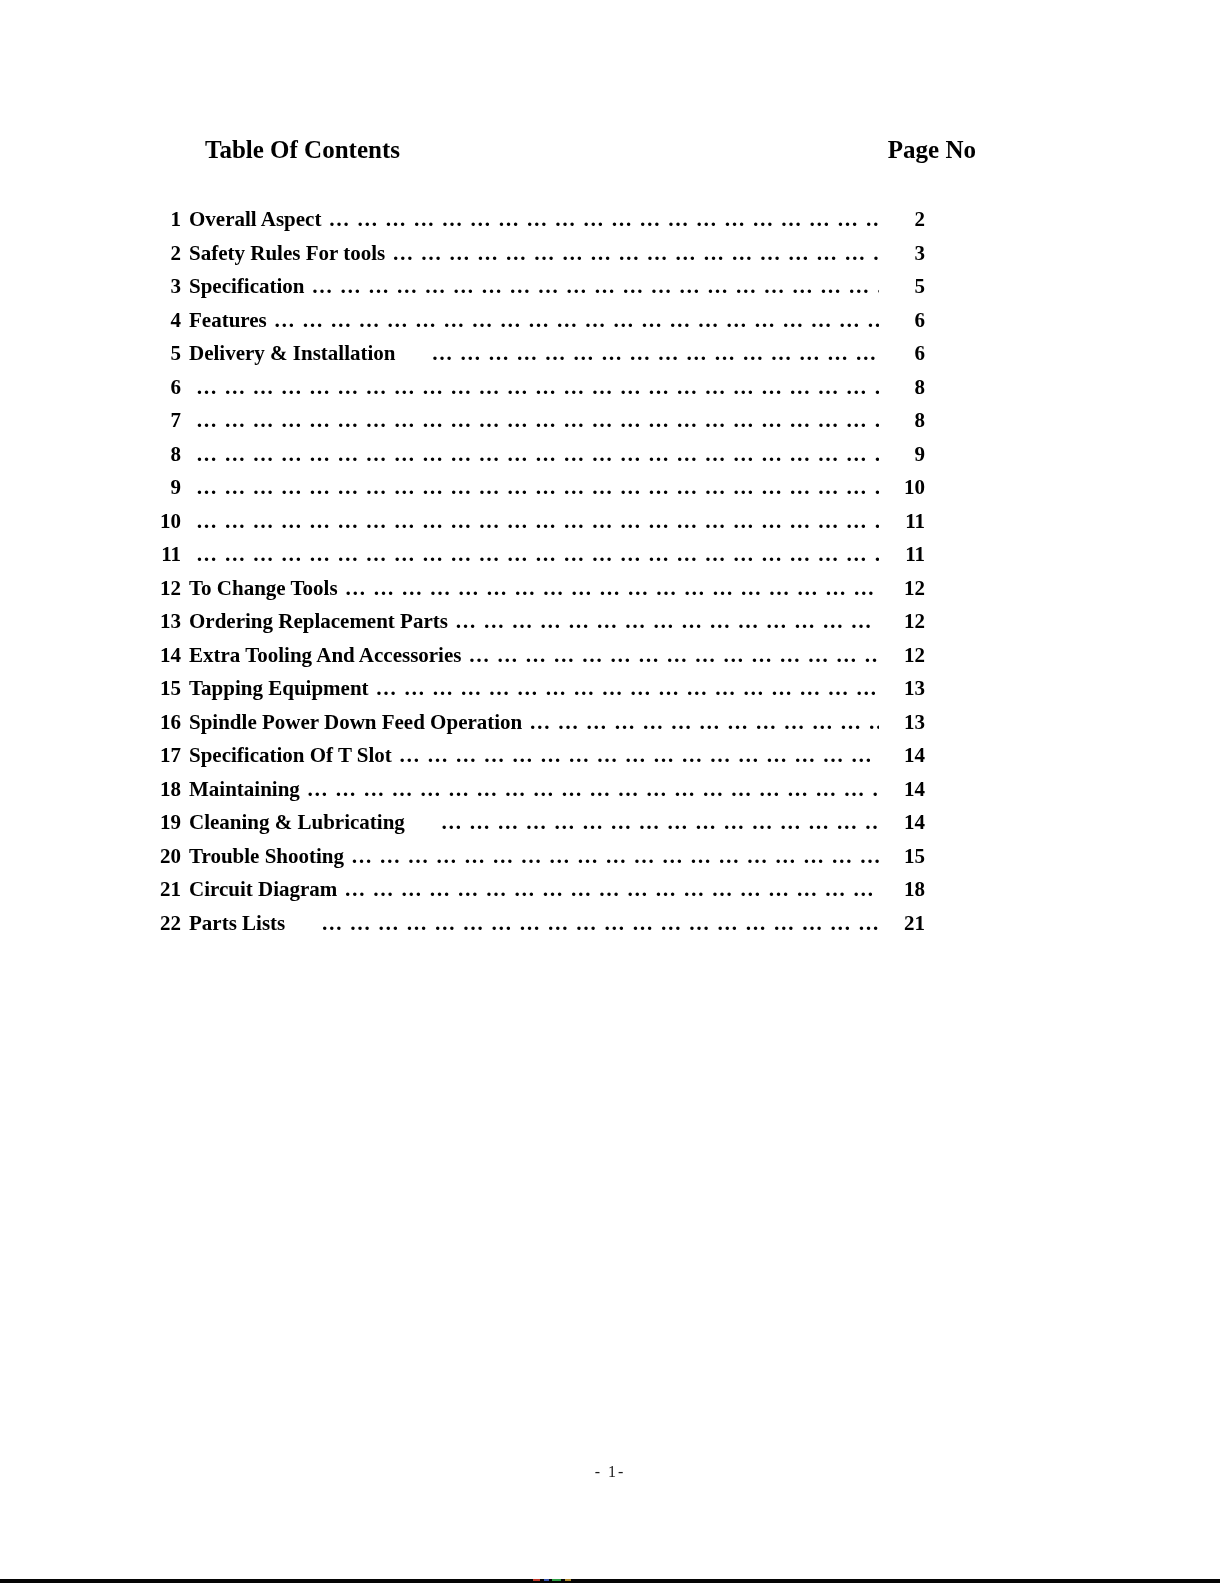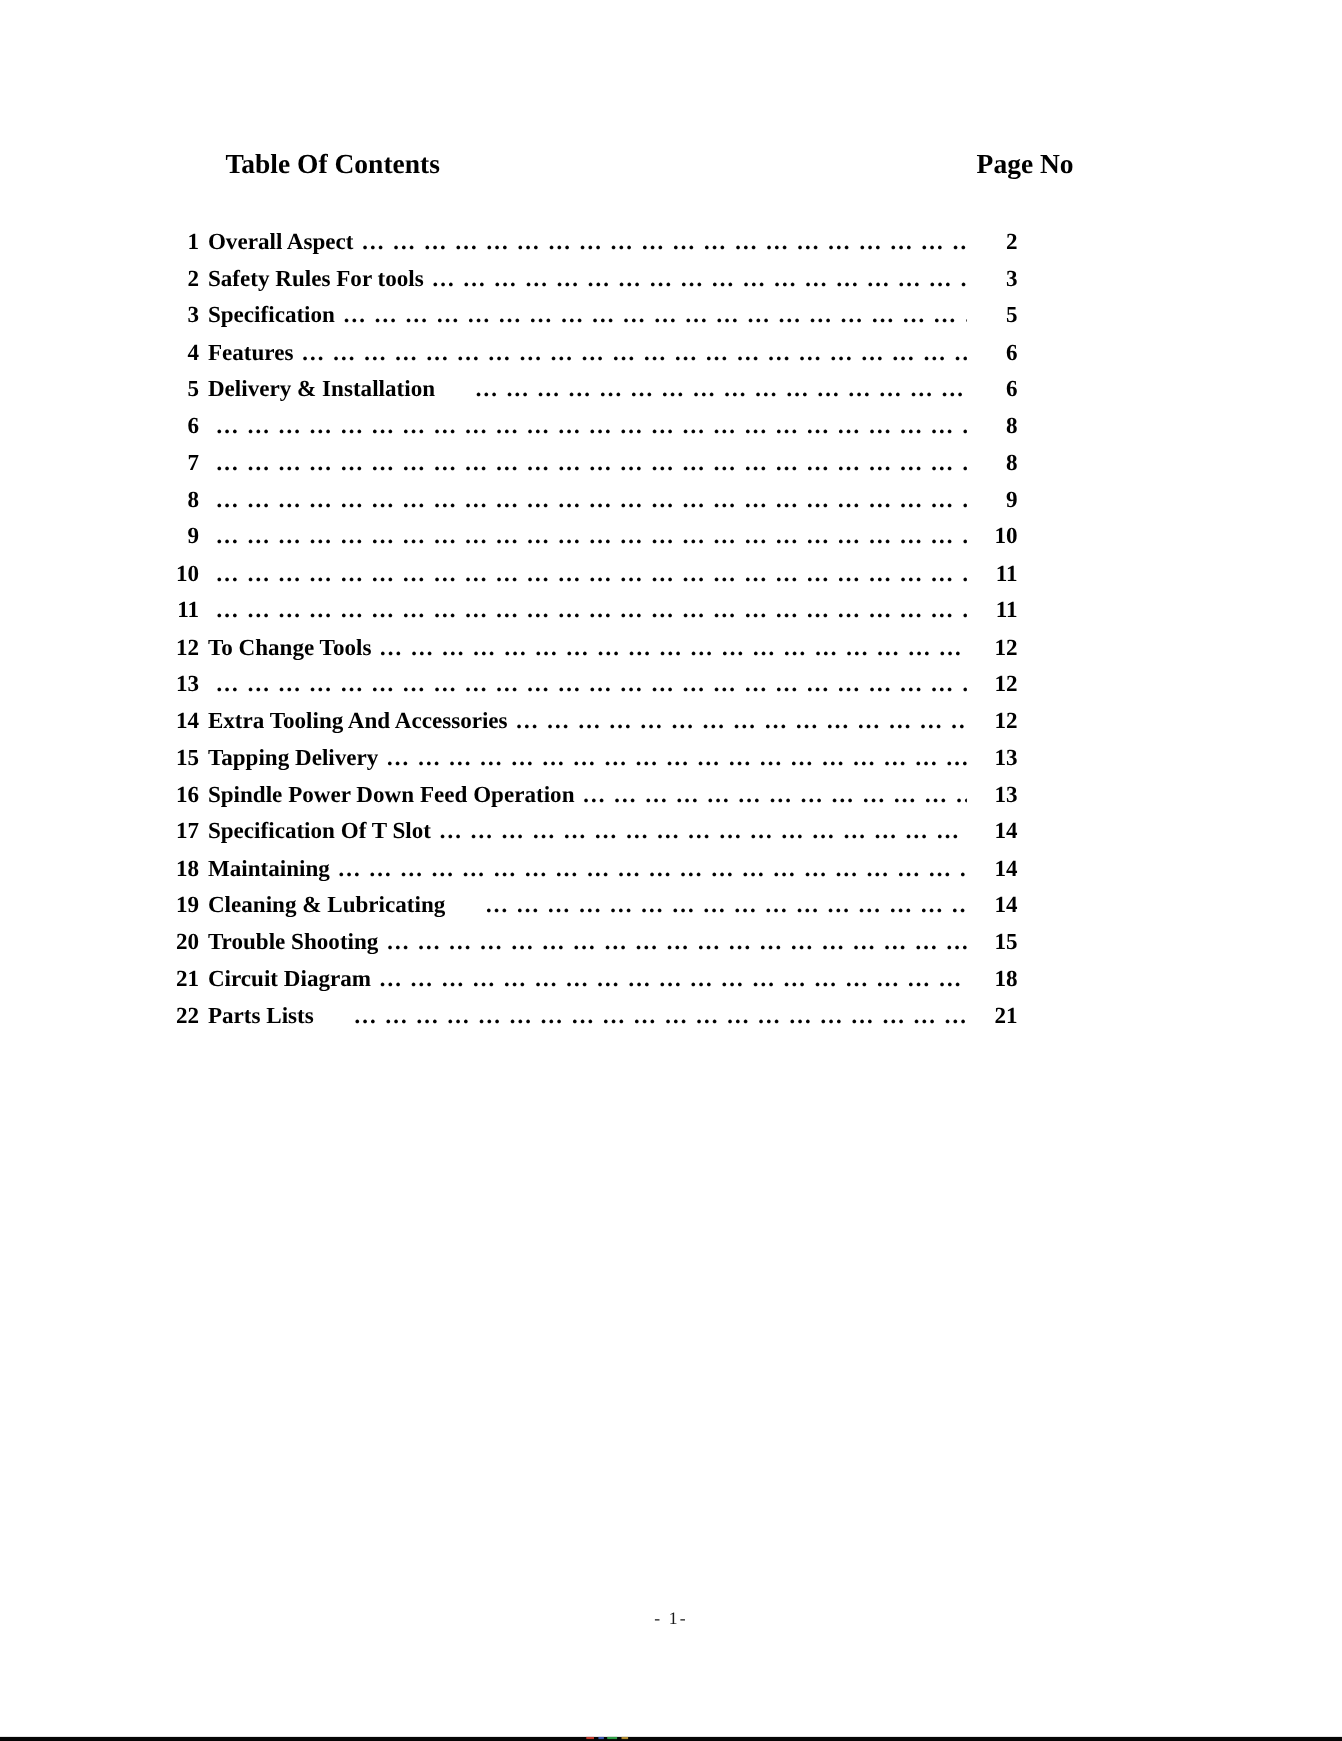--- a/index.html
+++ b/index.html
@@ -175,32 +175,33 @@
       <span class="toc-page">11</span>
     </div>
       <div class="toc-row">
       <span class="toc-num">12</span>
       <span class="toc-title">To Change Tools</span>
       <span class="toc-leader">… … … … … … … … … … … … … … … … … … … … … … … … … … … … … … … … … … … … … … … … … … … … … … … … … … … … … … … … … … … … </span>
       <span class="toc-page">12</span>
     </div>
       <div class="toc-row">
       <span class="toc-num">13</span>
+      <span class="toc-title">Ordering Replacement Parts</span>
       <span class="toc-leader">… … … … … … … … … … … … … … … … … … … … … … … … … … … … … … … … … … … … … … … … … … … … … … … … … … … … … … … … … … … … </span>
       <span class="toc-page">12</span>
     </div>
       <div class="toc-row">
       <span class="toc-num">14</span>
       <span class="toc-title">Extra Tooling And Accessories</span>
       <span class="toc-leader">… … … … … … … … … … … … … … … … … … … … … … … … … … … … … … … … … … … … … … … … … … … … … … … … … … … … … … … … … … … … </span>
       <span class="toc-page">12</span>
     </div>
       <div class="toc-row">
       <span class="toc-num">15</span>
-      <span class="toc-title">Tapping Delivery</span>
+      <span class="toc-title">Tapping Equipment</span>
       <span class="toc-leader">… … … … … … … … … … … … … … … … … … … … … … … … … … … … … … … … … … … … … … … … … … … … … … … … … … … … … … … … … … … … </span>
       <span class="toc-page">13</span>
     </div>
       <div class="toc-row">
       <span class="toc-num">16</span>
       <span class="toc-title">Spindle Power Down Feed Operation</span>
       <span class="toc-leader">… … … … … … … … … … … … … … … … … … … … … … … … … … … … … … … … … … … … … … … … … … … … … … … … … … … … … … … … … … … … </span>
       <span class="toc-page">13</span>
     </div>
       <div class="toc-row">

